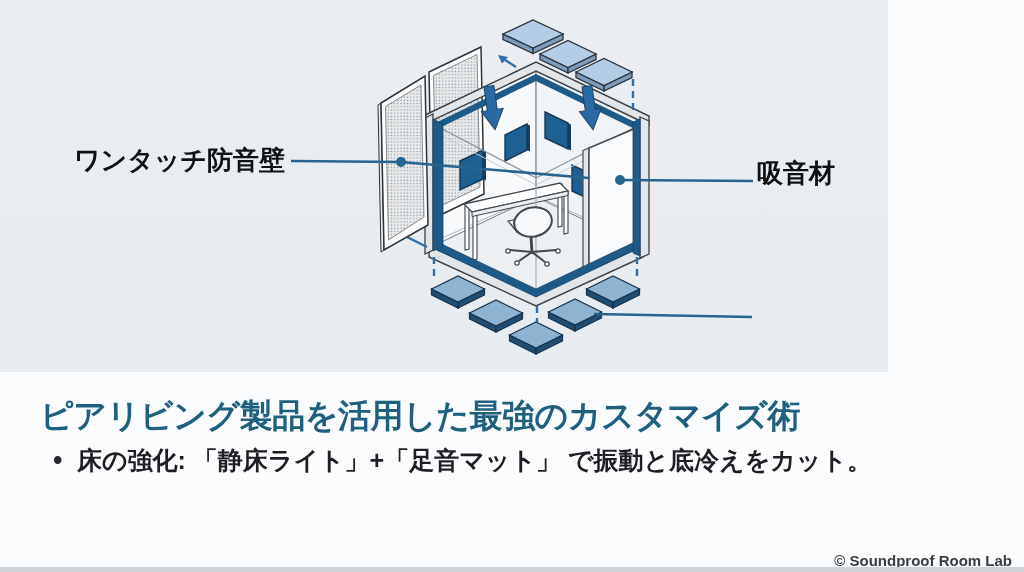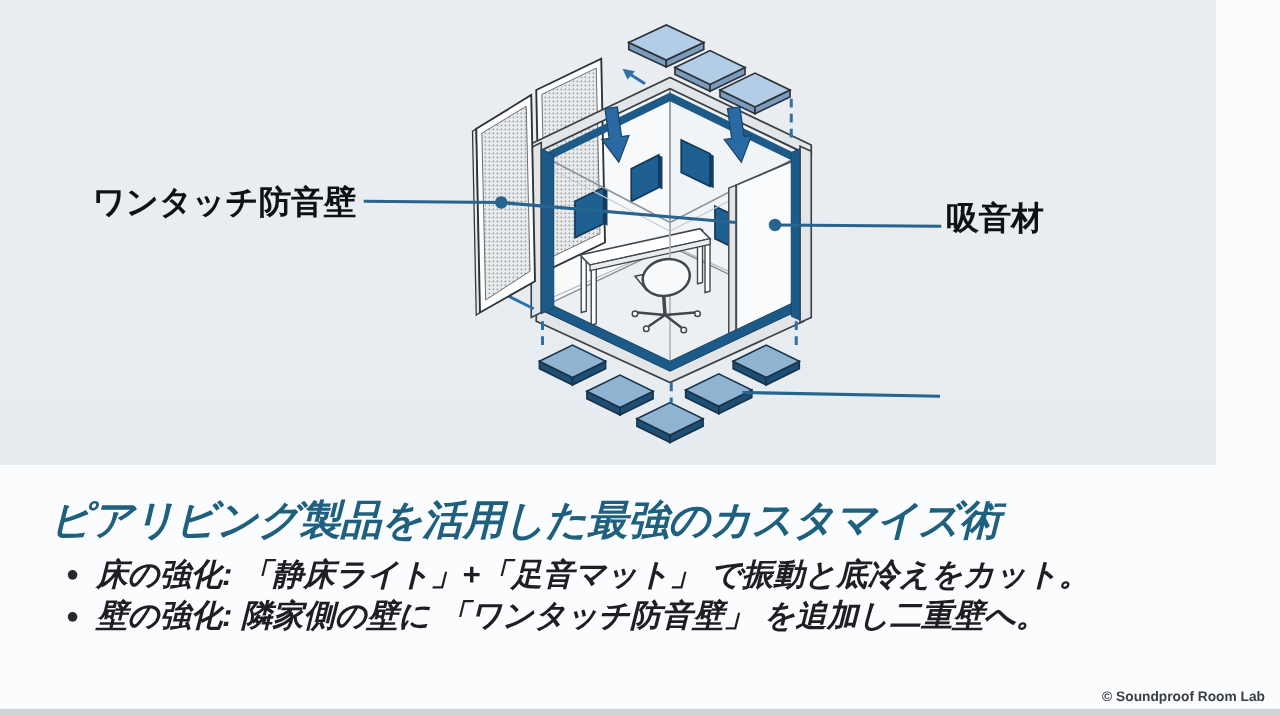--- a/index.html
+++ b/index.html
@@ -2,56 +2,56 @@
 <html><head>
 <meta charset="utf-8">
 <style>
   html,body{margin:0;padding:0;}
   .stage{
     position:relative;width:1024px;height:572px;overflow:hidden;
     font-family:"Liberation Sans","DejaVu Sans",sans-serif;
     background:#fbfcfd;
   }
   .top-section{
-    position:absolute;left:0;top:0;width:973px;height:372px;
+    position:absolute;left:0;top:0;width:888px;height:372px;
     background:linear-gradient(180deg,#eaeef2 0%,#e7ecf0 100%);
+    font-family:Liberation Serif, serif;
   }
   .scene{position:absolute;left:0;top:0;}
   .diagram-label{
     position:absolute;font-weight:700;font-size:26px;line-height:1.1;
     color:#0f1114;letter-spacing:0px;white-space:nowrap;
   }
   .label-left{left:74px;top:147px;}
   .label-right{left:757px;top:160px;}
   .label-bottom{left:757px;top:303px;}
   .content-section{
     position:absolute;left:0;top:372px;width:1024px;height:195px;
     background:#fbfcfd;
-    font-style:italic;
   }
   .content-title{
     position:absolute;left:40px;top:22px;margin:0;
     font-size:33px;font-weight:800;color:#20607f;letter-spacing:-0.5px;
     white-space:nowrap;
   }
   .bullet-list{
     position:absolute;left:53px;top:72px;margin:0;padding:0;list-style:none;
   }
   .bullet-list li{
     display:flex;align-items:flex-start;
     font-size:25px;line-height:33px;font-weight:600;color:#1d1f22;
     white-space:nowrap;
   }
   .bullet-list li::before{
     content:"\2022";
     width:24px;flex:0 0 24px;color:#26282b;font-size:27px;line-height:33px;
   }
   .copyright{
     position:absolute;right:12px;top:552px;
-    font-size:11px;font-weight:700;color:#3b3e41;letter-spacing:0px;
+    font-size:15px;font-weight:700;color:#3b3e41;letter-spacing:0px;
   }
   .bottom-strip{
     position:absolute;left:0;top:567px;width:1024px;height:5px;
     background:#cfd4d8;
   }
 </style>
 </head>
 <body>
 
 <div class="stage">
@@ -234,20 +234,19 @@
     </svg>
 
     <div class="diagram-label label-left">ワンタッチ防音壁</div>
     <div class="diagram-label label-right">吸音材</div>
   </div>
 
   <div class="content-section">
     <h1 class="content-title">ピアリビング製品を活用した最強のカスタマイズ術</h1>
     <ul class="bullet-list">
       <li>床の強化: 「静床ライト」+「足音マット」 で振動と底冷えをカット。</li>
-      <li>壁の強化: 隣家側の壁に 「ワンタッチ防音壁」 を追加し二重壁へ。</li>
     </ul>
   </div>
 
   <div class="copyright">© Soundproof Room Lab</div>
   <div class="bottom-strip"></div>
 
 </div>
 
 </body></html>

